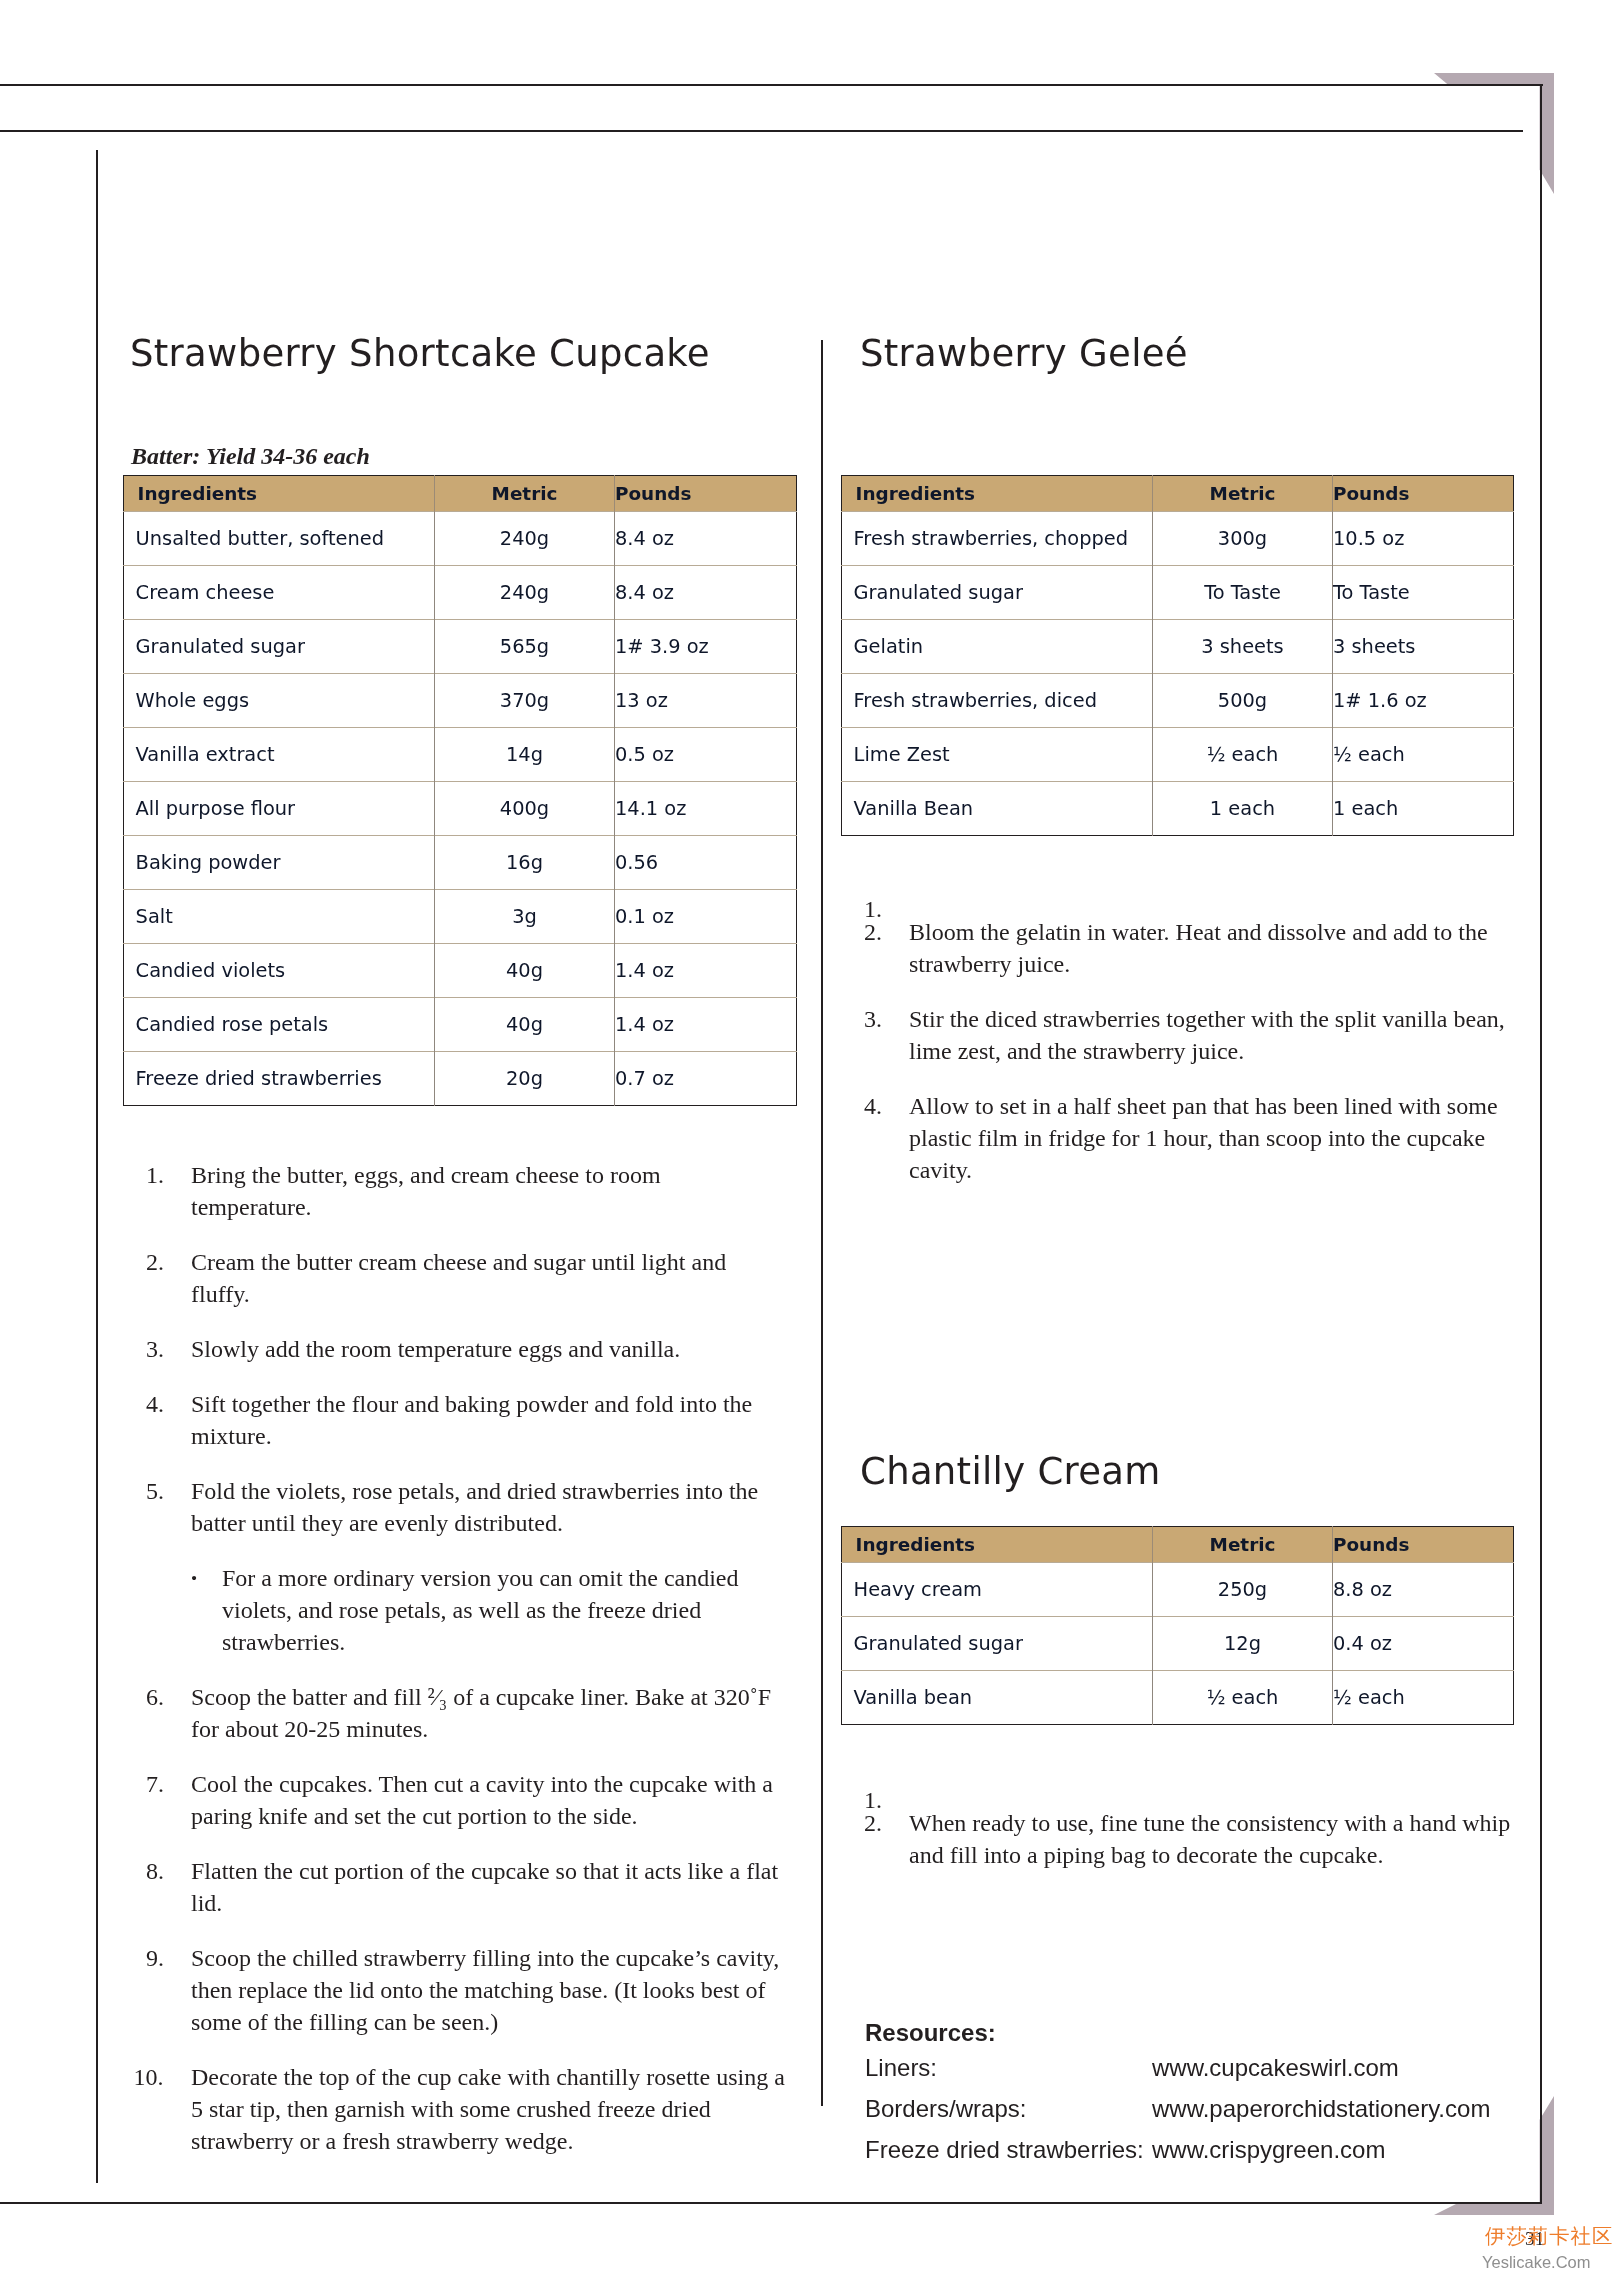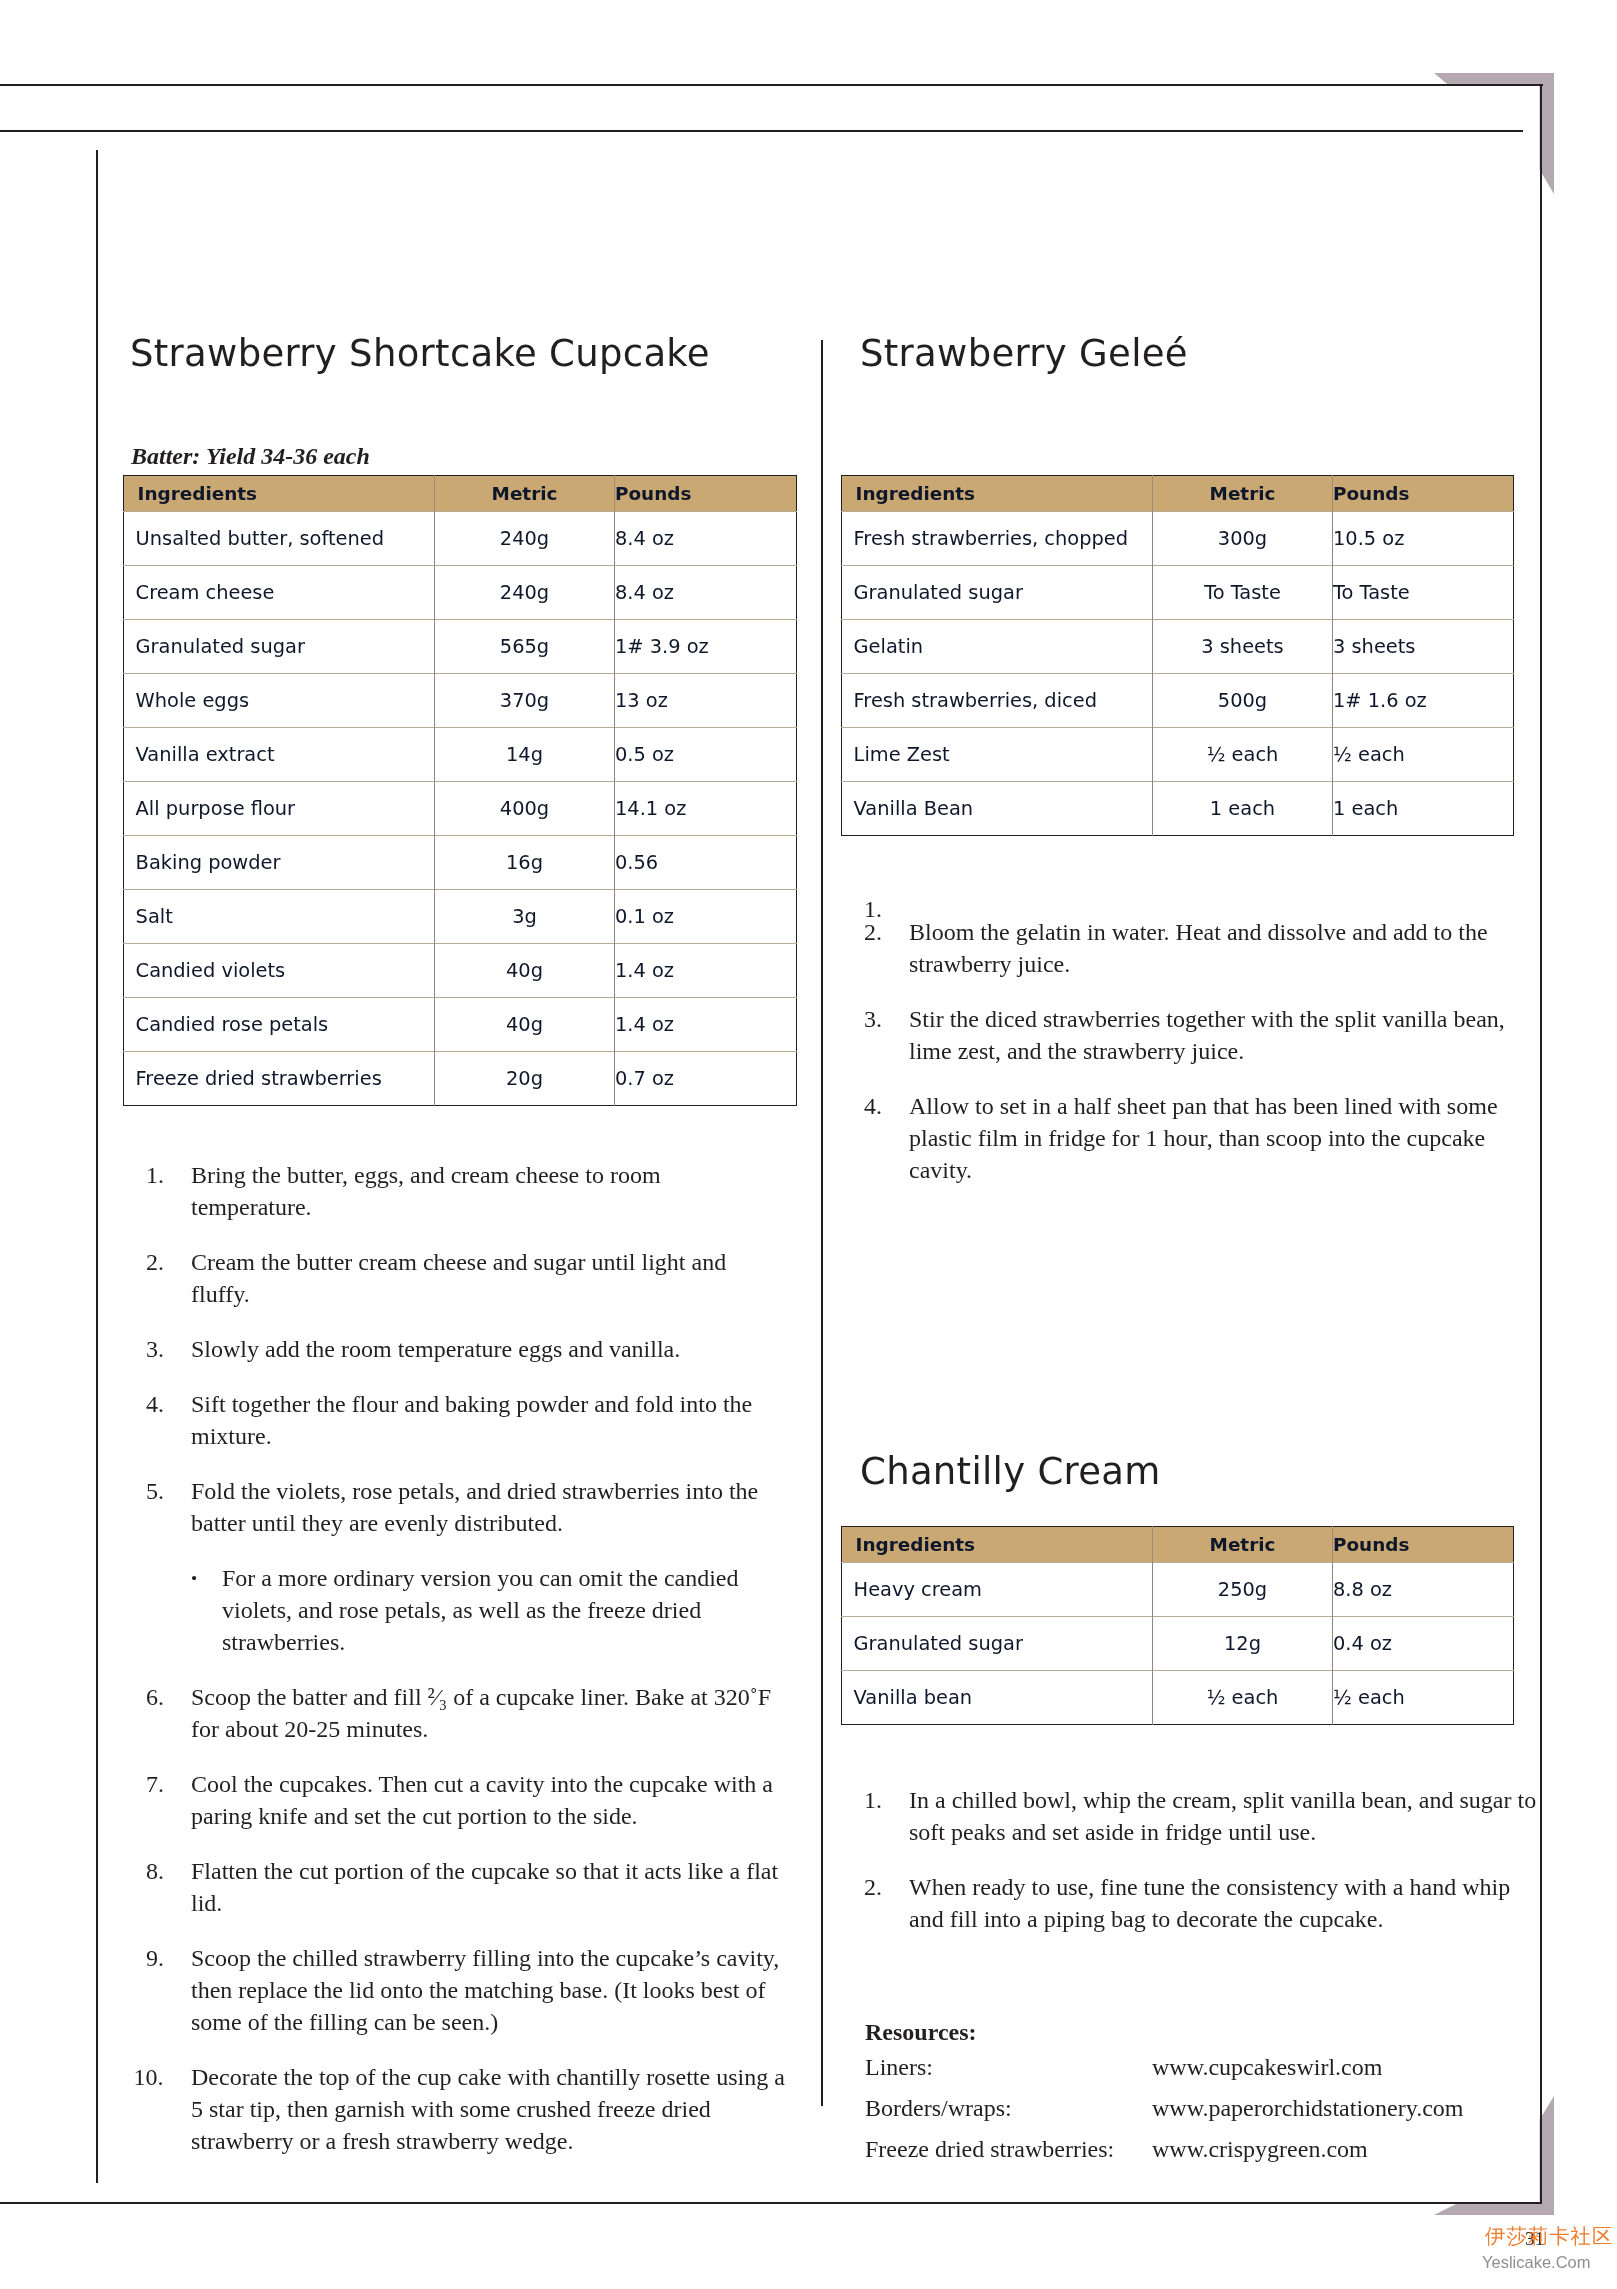--- a/index.html
+++ b/index.html
@@ -22,21 +22,21 @@
   table.ing td.c2, table.ing th.c2 { text-align:center; }
   table.ing td.c3, table.ing th.c3 { text-align:left; }
 
   ol.steps { position:absolute; margin:0; padding:0; list-style:none; font-family:"Liberation Serif", serif; font-size:24px; line-height:32px; color:#231f20; }
   ol.steps li { position:relative; padding-left:45px; margin-bottom:23px; }
   ol.steps li .num { position:absolute; left:0; top:0; }
   ol.steps li.n10 .num { left:-13.6px; }
   .bullet { position:relative; padding-left:76px; margin-bottom:23px; }
   .bullet .dot { position:absolute; left:45px; top:0; }
 
-  .res { position:absolute; font-family:Liberation Serif, serif; font-size:24px; color:#231f20; }
+  .res { position:absolute; font-family:Liberation Sans, sans-serif; font-size:24px; color:#231f20; }
   .res .head { font-weight:bold; line-height:29px; }
   .res .row { display:flex; line-height:41px; }
   .res .row .lbl { width:287px; white-space:nowrap; }
   .res .row .url { white-space:nowrap; }
 
   .pagenum { position:absolute; left:1525px; top:2228px; font-family:"Liberation Serif", serif; font-size:19.4px; color:#231f20; }
   .wm1 { position:absolute; left:1485px; top:2222px; font-family:"DejaVu Sans", sans-serif; font-size:20.4px; color:#ee7d2b; letter-spacing:1px; }
   .wm2 { position:absolute; left:1482px; top:2253px; font-family:"Liberation Sans", sans-serif; font-size:16.5px; color:#8f8f8f; }
 </style>
 </head>
@@ -220,21 +220,21 @@
         <td class="c3">0.4 oz</td>
       </tr>
       <tr>
         <td>Vanilla bean</td>
         <td class="c2">½ each</td>
         <td class="c3">½ each</td>
       </tr>
     </tbody>
 </table>
 <ol class="steps" id="steps-chantilly" style="left:864px; top:1784px; width:679px;">
-    <li><span class="num">1.</span><span>In a chilled bowl, whip the cream, split vanilla bean, and sugar to soft peaks and set aside in fridge until use.</span></li>
+    <li><span class="num">1.</span></li>
     <li><span class="num">2.</span><span>When ready to use, fine tune the consistency with a hand whip and fill into a piping bag to decorate the cupcake.</span></li>
   </ol>
 
 <div class="res" style="left:865px; top:2018px;">
   <div class="head">Resources:</div>
   <div class="row">
     <span class="lbl">Liners:</span>
     <span class="url">www.cupcakeswirl.com</span>
   </div>
   <div class="row">

